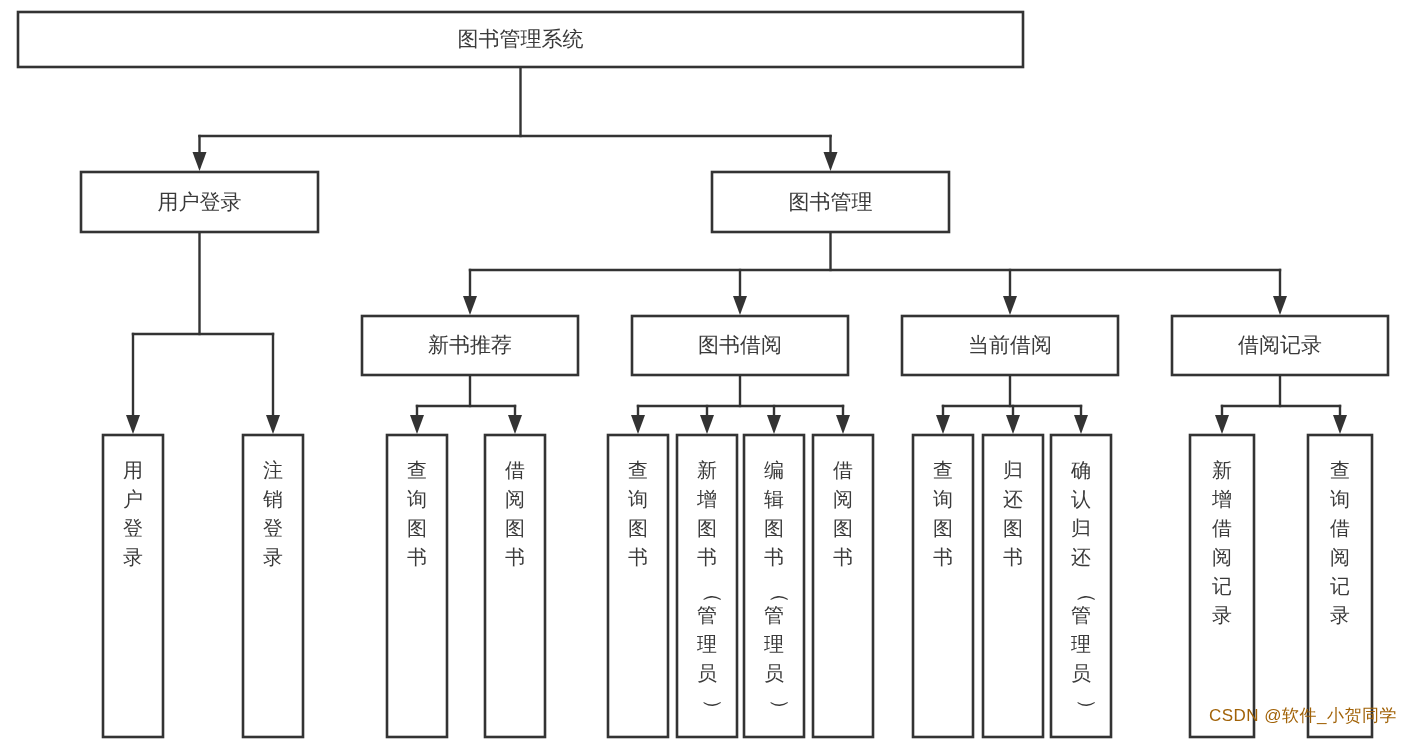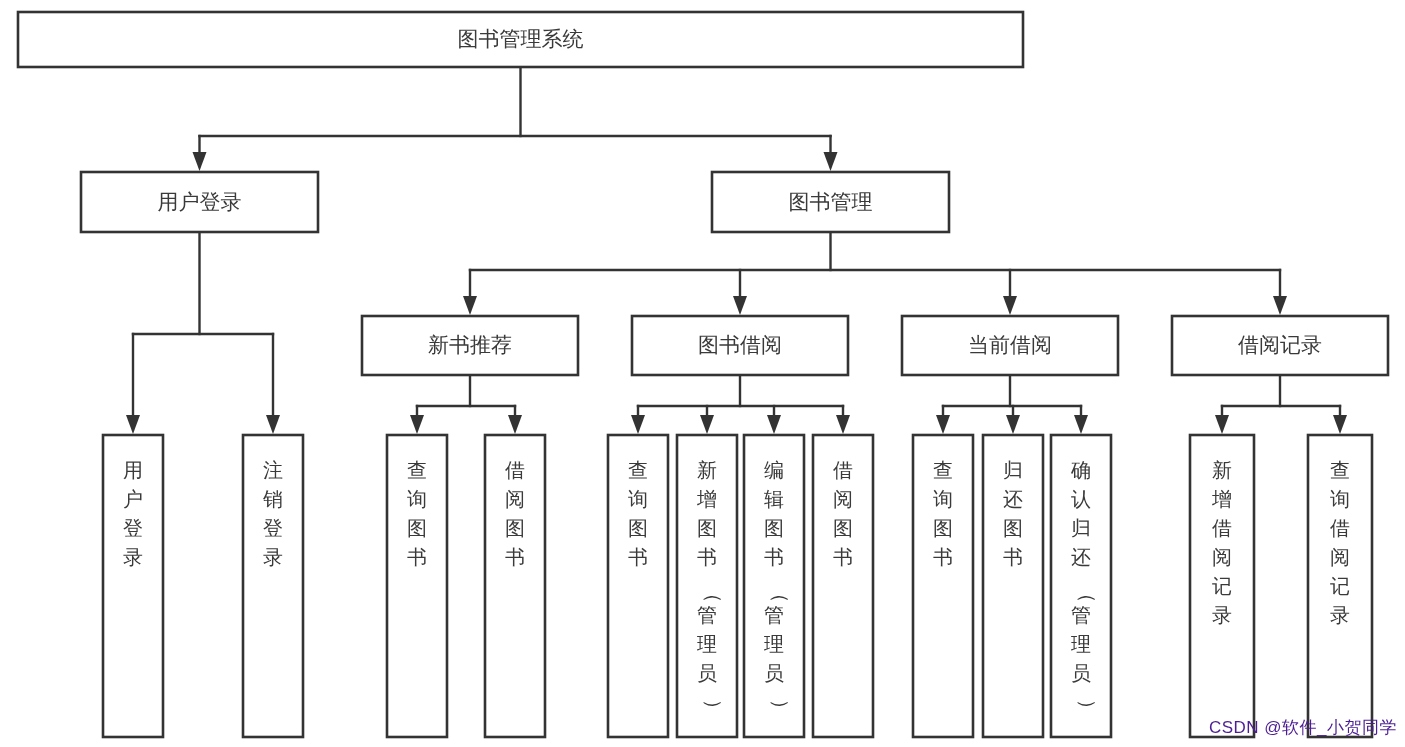--- a/index.html
+++ b/index.html
@@ -51,24 +51,24 @@
   }
   .node-label-v {
     font-family: "Liberation Sans", "DejaVu Sans", sans-serif;
     font-size: 20px;
     fill: #3a3a3a;
     text-anchor: middle;
   }
   .watermark {
     position: absolute;
     right: 8px;
-    bottom: 8px;
+    bottom: 20px;
     font-family: "Liberation Sans", "DejaVu Sans", sans-serif;
     font-size: 17px;
-    color: #4c1d95;
+    color: #a16207;
     letter-spacing: 0.5px;
     white-space: nowrap;
     pointer-events: none;
   }
 </style>
 </head>
 <body>
 
 <div id="diagram-root">
 

